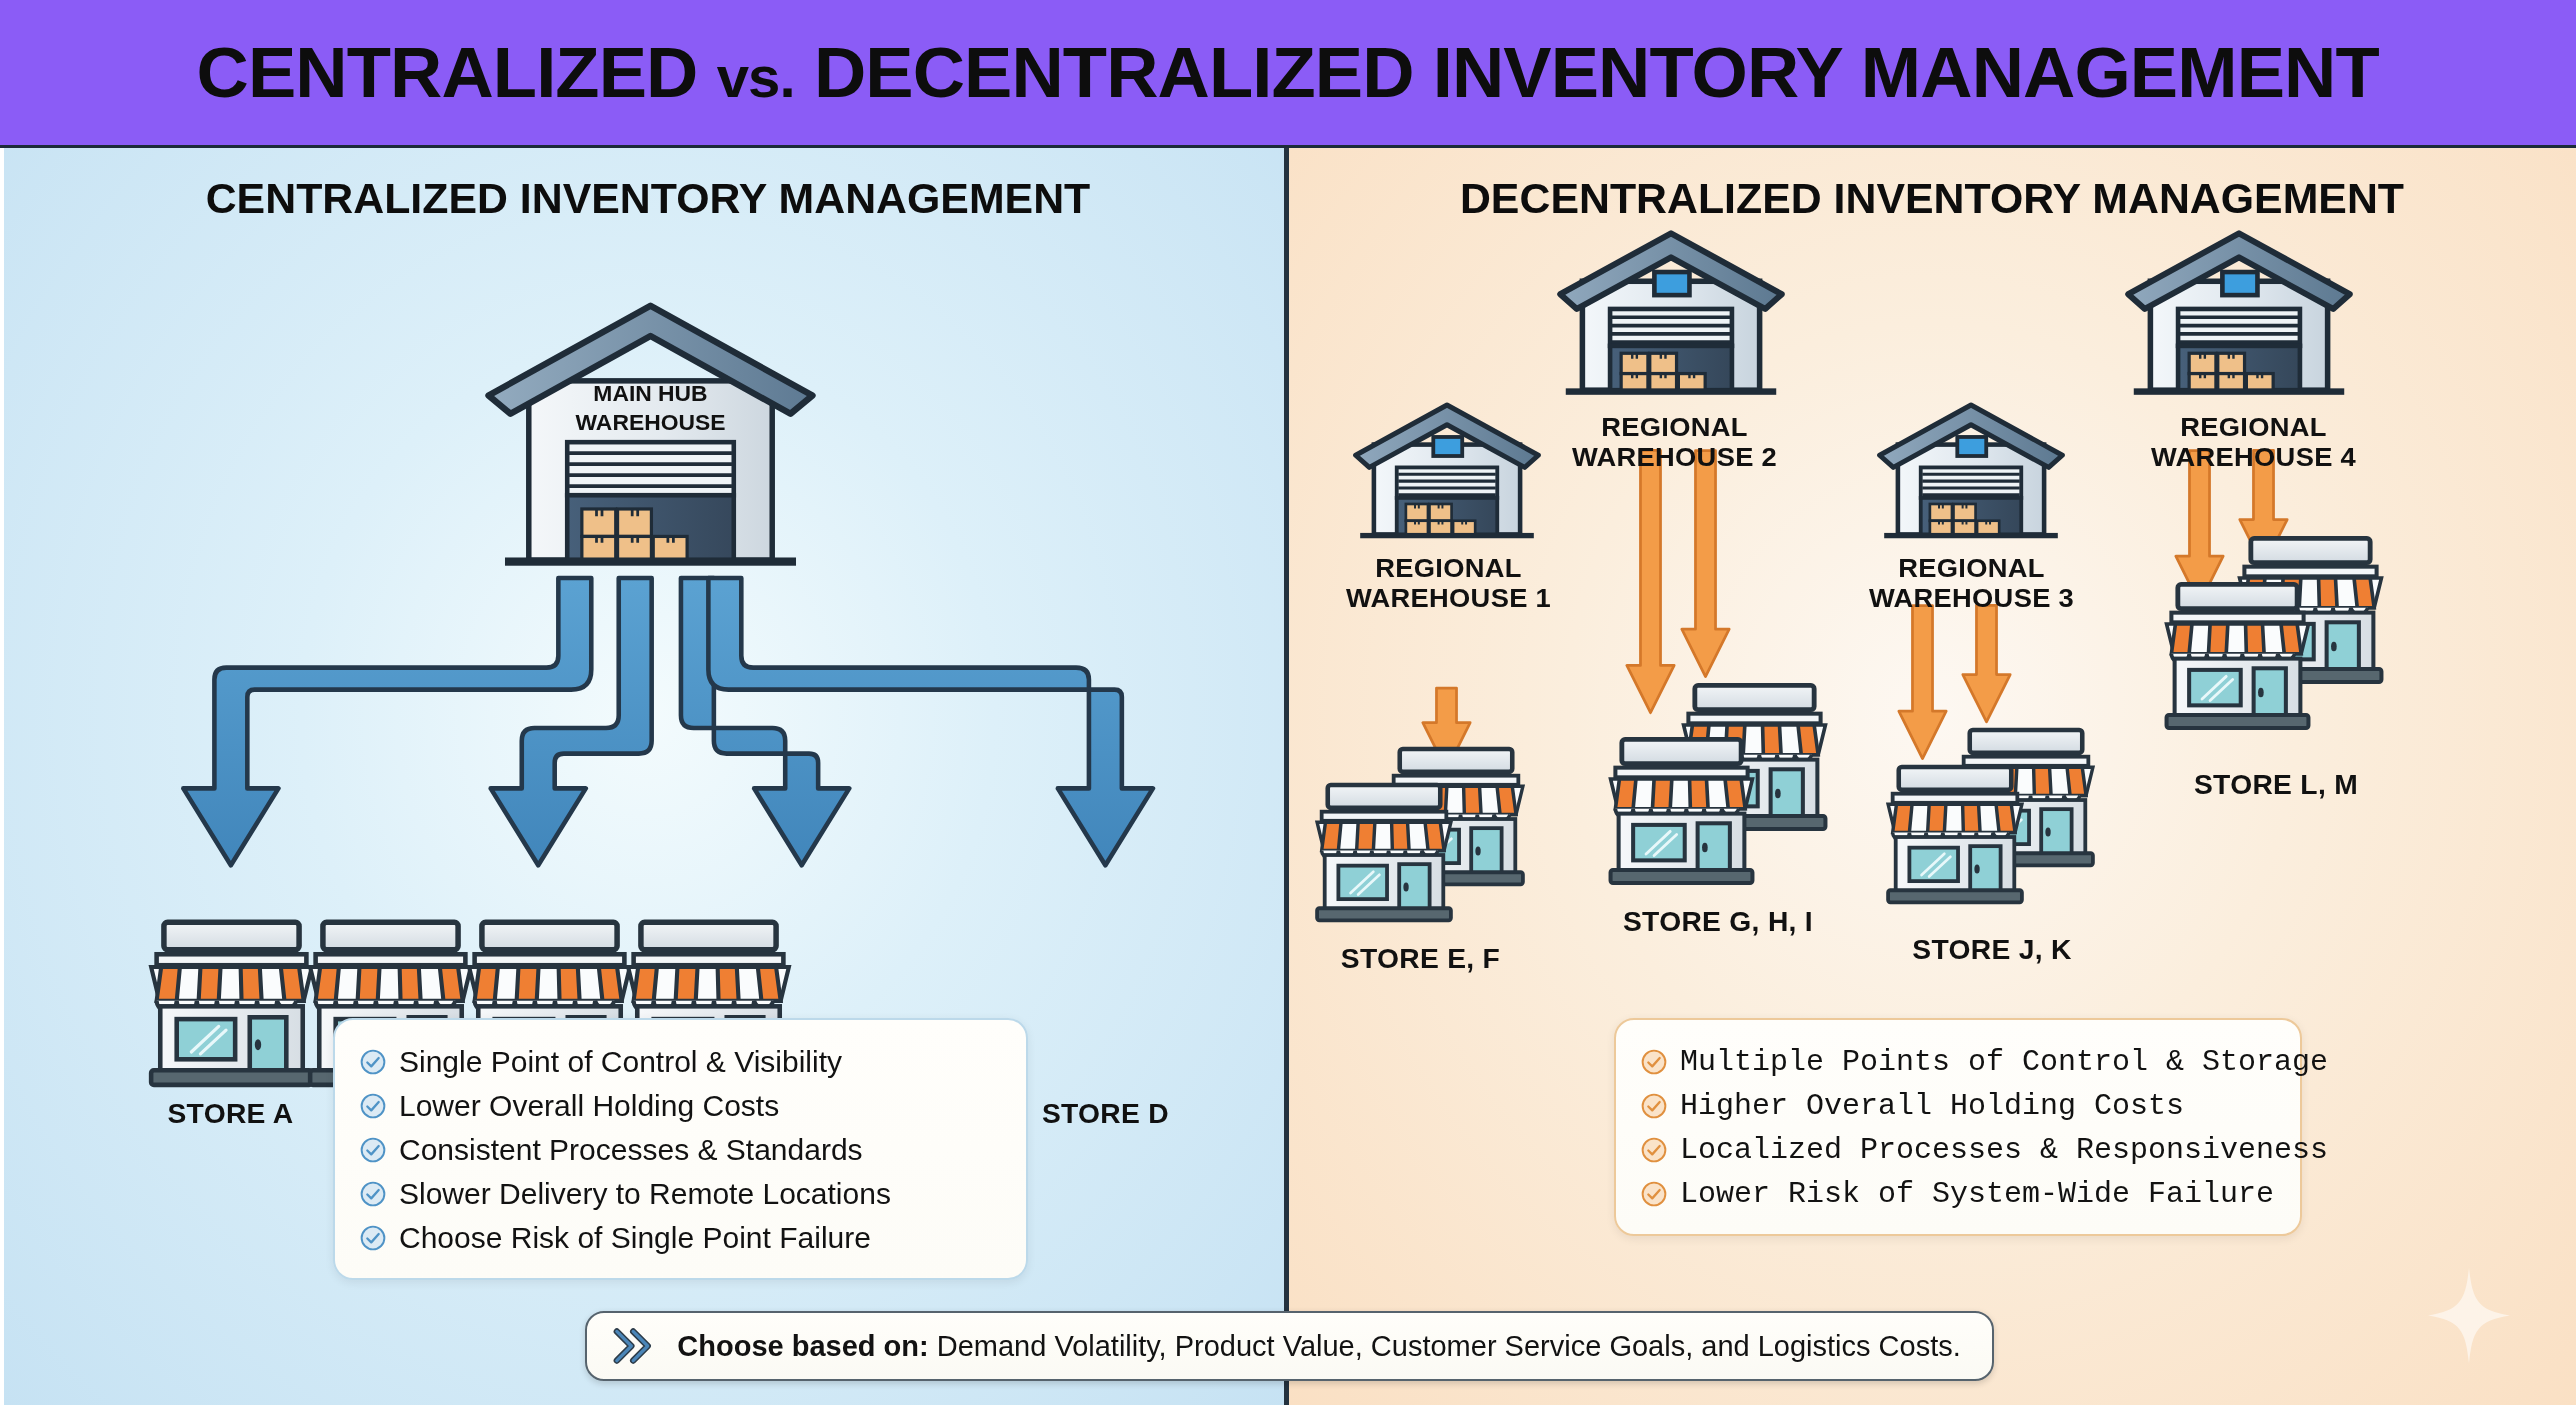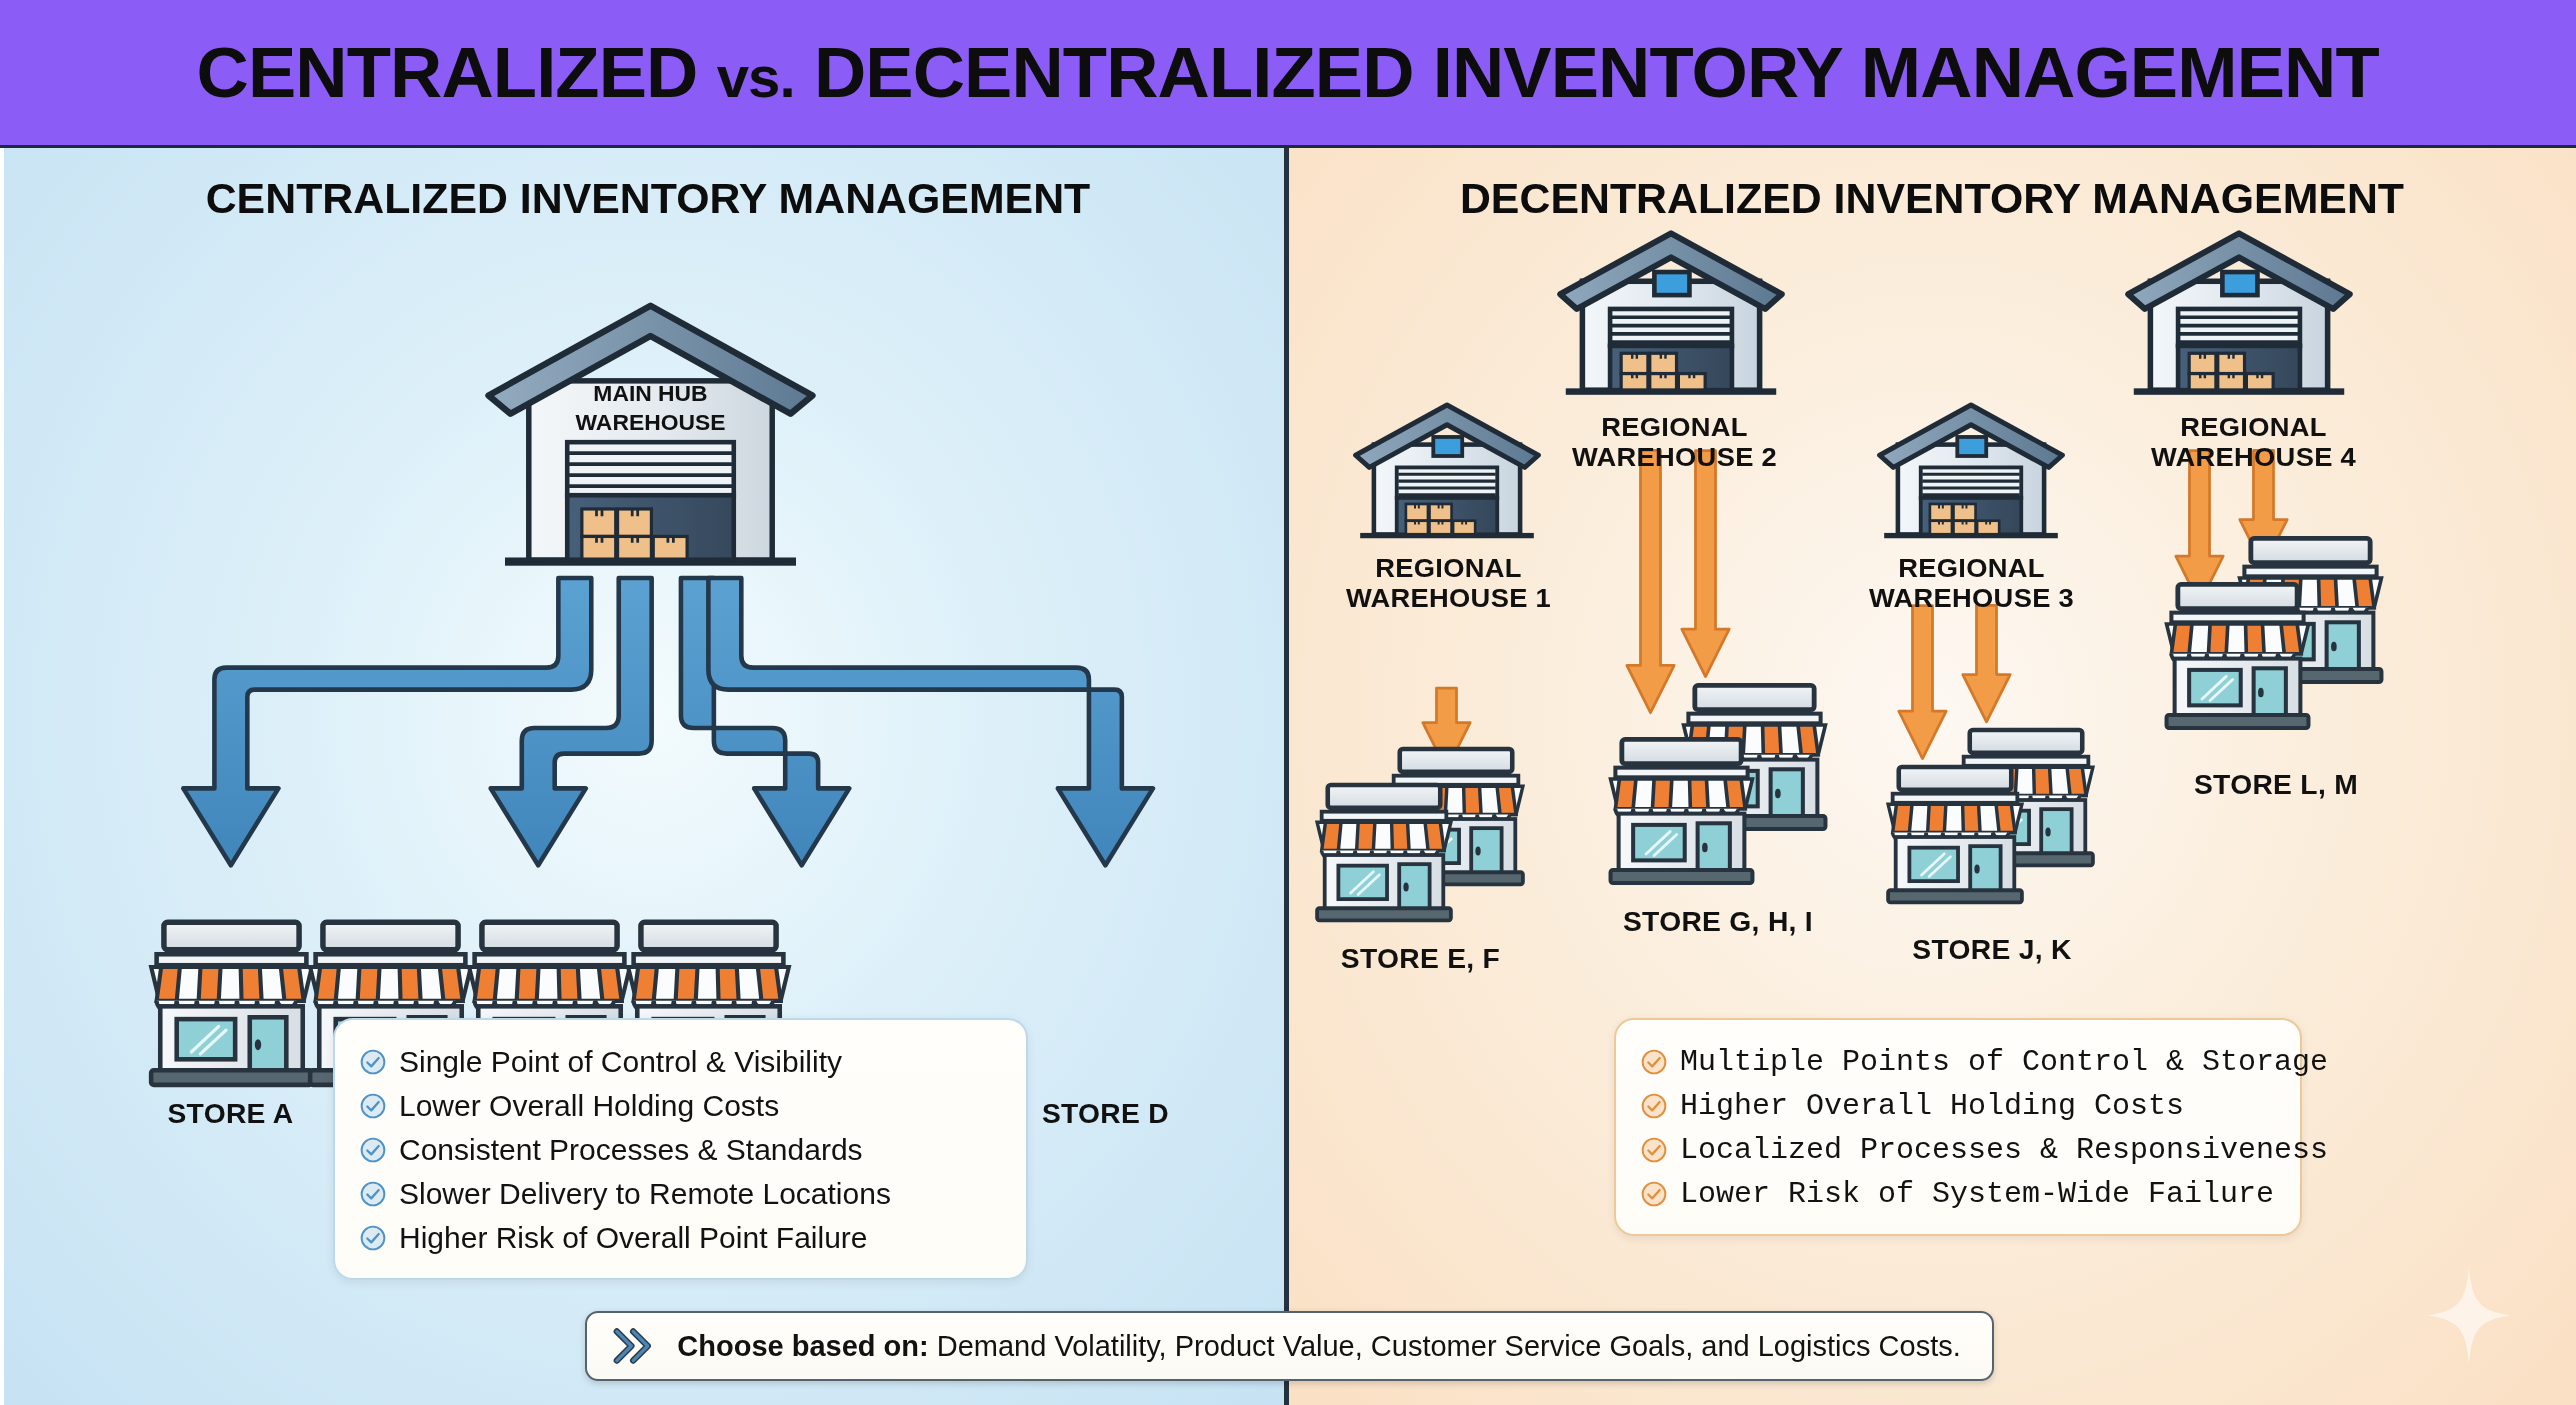--- a/index.html
+++ b/index.html
@@ -56,21 +56,21 @@
   .card-left{ left:333px; top:1018px; width:695px; padding:20px 24px 18.3px 24px; border:2.7px solid #bcd9ea; }
   .card-right{ left:1614px; top:1018px; width:688px; padding:20px 24px 18.3px 24px; border:2.7px solid #edc99a;font-family:Liberation Mono, monospace; }
   .bullet{ display:flex; align-items:center; gap:12px; height:44px; }
   .bullet-txt{ font-size:30px; color:#121212; white-space:nowrap; }
   .tick{ width:28px; height:28px; flex:0 0 28px; }
 
   
   .banner{
     position:absolute; left:585px; top:1311px; width:1409px; height:70px;
     background:linear-gradient(180deg,#fffefa 0%, #fbfaf4 100%);
-    border:2.7px solid #56636d; border-radius:13px;
+    border:2.7px solid #56636d; border-radius:19px;
     display:flex; align-items:center; padding-left:24px; gap:18.3px;
     box-shadow:0 2.7px 6.4px rgba(0,0,0,.15); z-index:40;
   }
   .banner-txt{ font-size:29px; color:#121212; white-space:nowrap; }
   .banner-txt b{ font-weight:bold; }
 
   .sparkle{ position:absolute; left:2426px; top:1266px; width:86px; height:99px; z-index:5; }
 
   svg{ display:block; overflow:visible; }
   .abs{ position:absolute; }
@@ -780,21 +780,21 @@
           <circle cx="16" cy="16" r="13" fill="#dceaf4" stroke="#4f93c6" stroke-width="2.2"></circle>
           <path d="M9.5 16.5 l4.5 4.5 l8.5 -9.5" fill="none" stroke="#4f93c6" stroke-width="2.6" stroke-linecap="round" stroke-linejoin="round"></path>
         </svg>
       <span class="bullet-txt">Slower Delivery to Remote Locations</span>
     </div>
     <div class="bullet">
       <svg class="tick" viewBox="0 0 32 32">
           <circle cx="16" cy="16" r="13" fill="#dceaf4" stroke="#4f93c6" stroke-width="2.2"></circle>
           <path d="M9.5 16.5 l4.5 4.5 l8.5 -9.5" fill="none" stroke="#4f93c6" stroke-width="2.6" stroke-linecap="round" stroke-linejoin="round"></path>
         </svg>
-      <span class="bullet-txt">Higher Risk of Overall Point Failure</span>
+      <span class="bullet-txt">Choose Risk of Single Point Failure</span>
     </div>
   </div>
 
   <div class="card card-right">
     <div class="bullet">
       <svg class="tick" viewBox="0 0 32 32">
           <circle cx="16" cy="16" r="13" fill="#fae3c9" stroke="#e0903f" stroke-width="2.2"></circle>
           <path d="M9.5 16.5 l4.5 4.5 l8.5 -9.5" fill="none" stroke="#e0903f" stroke-width="2.6" stroke-linecap="round" stroke-linejoin="round"></path>
         </svg>
       <span class="bullet-txt">Multiple Points of Control &amp; Storage</span>

